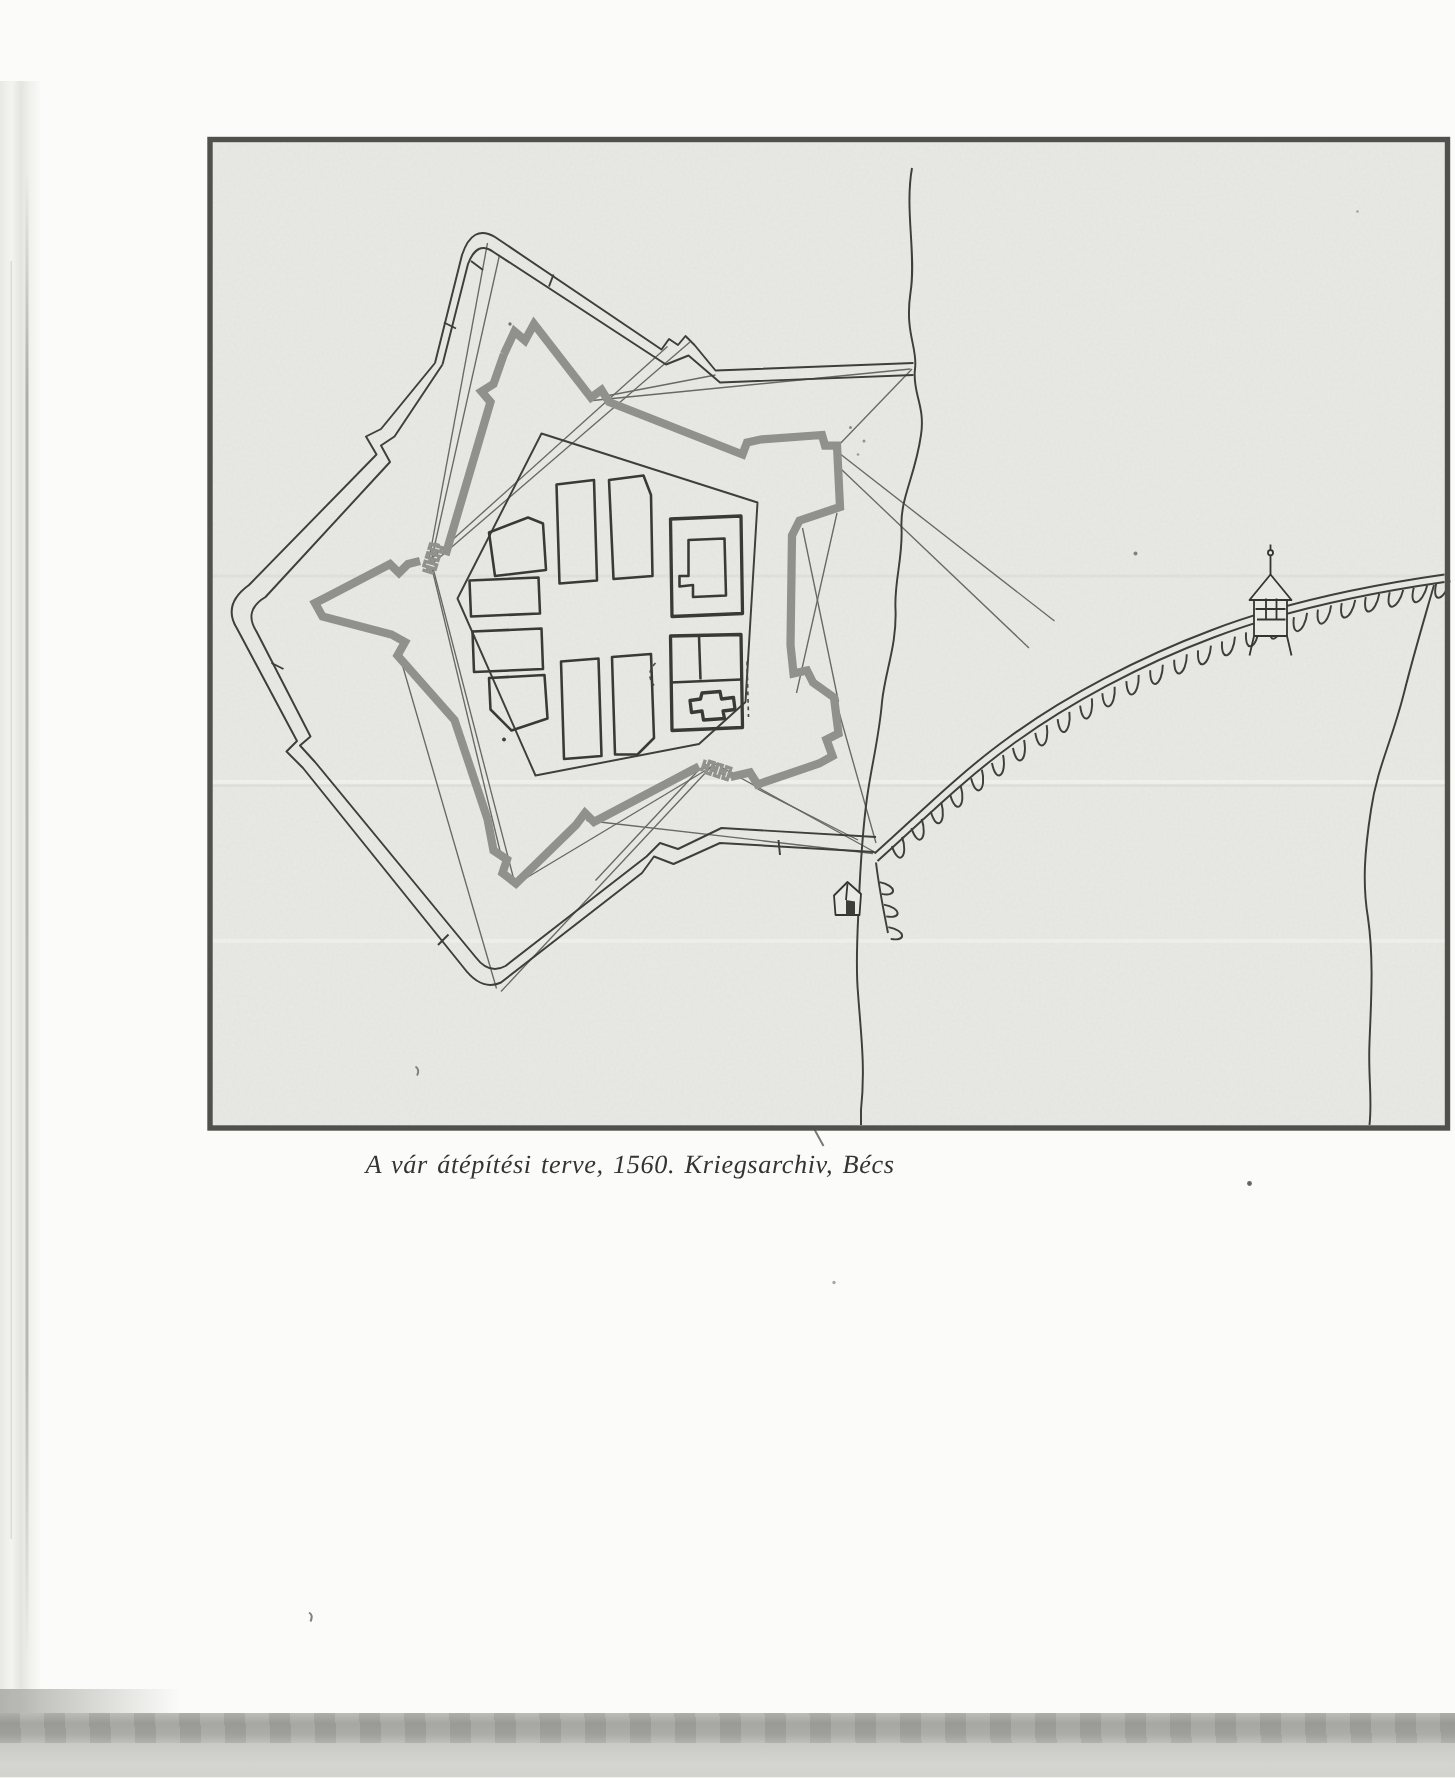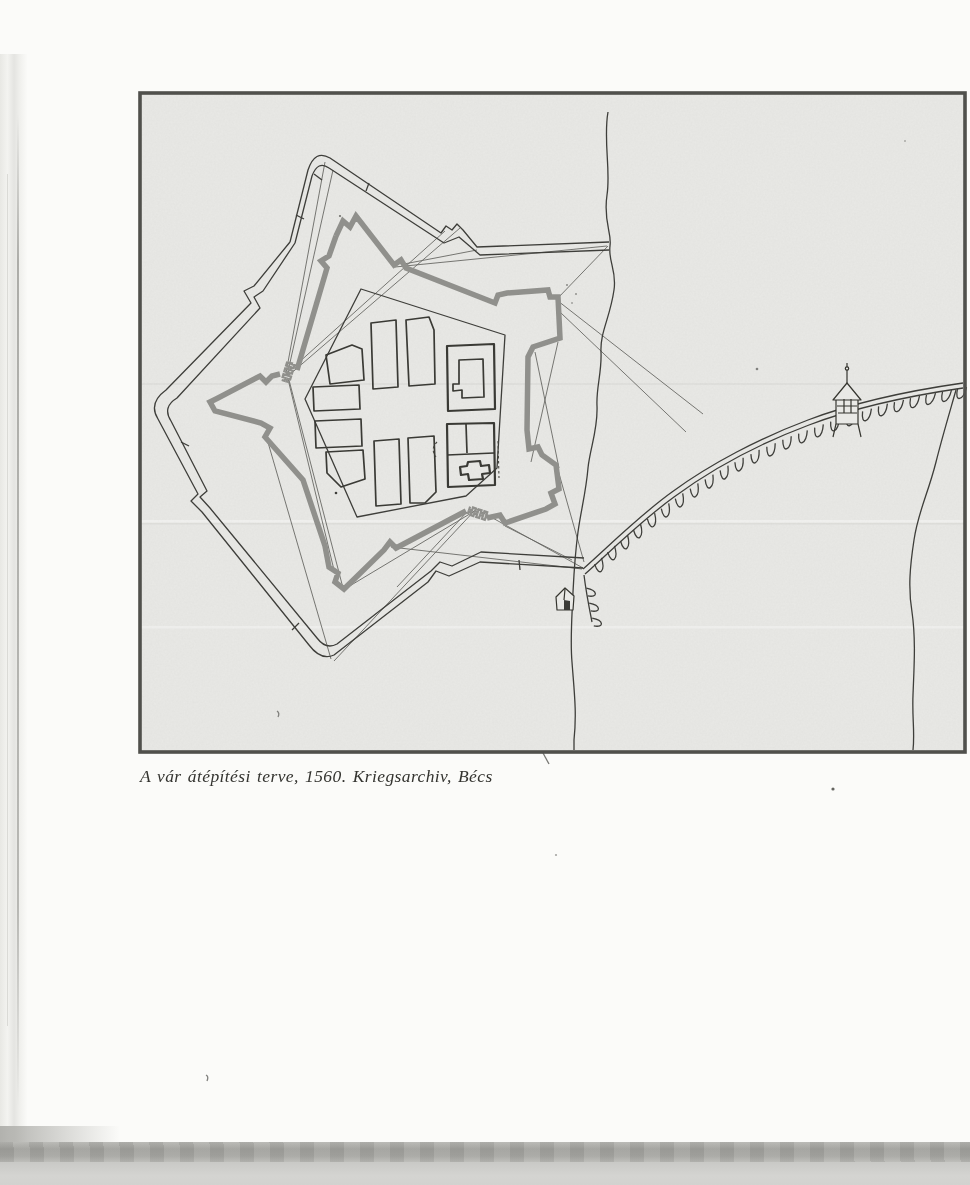--- a/index.html
+++ b/index.html
@@ -53,21 +53,21 @@
   .bld-thick{stroke:#3a3a35;stroke-width:2.2;fill:none;stroke-linejoin:round;}
   .dashed{stroke:#4a4a44;stroke-width:1.1;fill:none;stroke-dasharray:2.5 2.5;}
   .gate{stroke:var(--rampart,#8f8f8b);stroke-width:2.2;fill:none;}
   .speck{fill:var(--ink,#3e3e3a);}
   .glyph{stroke:#35352f;stroke-width:1.2;fill:none;stroke-linejoin:round;}
   .glyph-fill{fill:var(--paper,#e9e9e6);}
 </style>
 </head>
 <body>
 
-<div class="sheet" style="position:absolute;inset:0;">
+<div class="sheet" style="position:absolute;inset:0;text-align:center;">
 
   <div class="layer prev-page-edge"></div>
   <div class="layer bottom-wedge"></div>
   <div class="layer bottom-band"></div>
   <div class="layer below-band"></div>
 
   <svg width="970" height="1185" viewBox="0 0 970 1185">
     <defs>
       <filter id="grain" x="0" y="0" width="100%" height="100%">
         <feTurbulence type="fractalNoise" baseFrequency="0.55" numOctaves="2" result="n"></feTurbulence>

